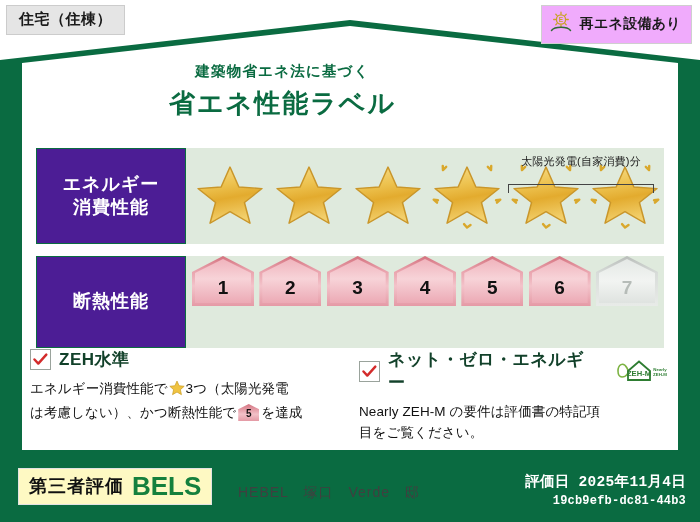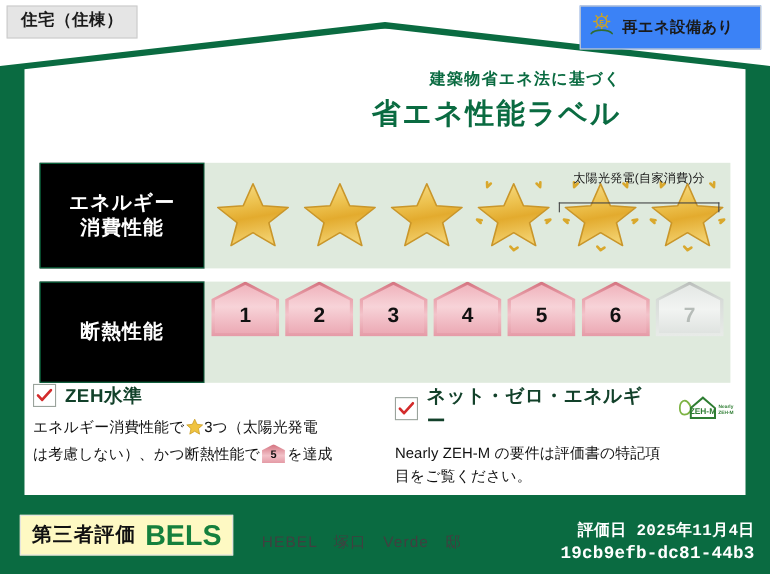--- a/index.html
+++ b/index.html
@@ -32,42 +32,42 @@
     border:1px solid #cccccc;
     padding:5px 12px 6px 12px;
     font-size:15px;font-weight:bold;color:#1a1a1a;
     letter-spacing:0.5px;
     z-index:20;
     line-height:1.1;
   }
   
   .solar-badge{
     position:absolute;right:8px;top:5px;
-    background:#3b82f6;
+    background:#f0abfc;
     border:1px solid #cfcfcf;
-    padding:4px 24px 5px 6px;
+    padding:4px 10px 5px 6px;
     display:flex;align-items:center;gap:6px;
     z-index:20;
   }
   .solar-badge .txt{font-size:14px;font-weight:bold;color:#1a1a1a;letter-spacing:0.3px;}
 
   
   .title-wrap{
-    position:absolute;left:0;top:62px;width:565px;text-align:right;z-index:15;
+    position:absolute;left:0;top:62px;width:565px;text-align:center;z-index:15;
   }
   .title-sub{font-size:14.5px;font-weight:bold;color:#0a6b41;letter-spacing:1.2px;}
   .title-main{font-size:26px;font-weight:bold;color:#0a6b41;letter-spacing:2px;margin-top:5px;}
 
   
   .row{
     position:absolute;left:36px;width:628px;display:flex;align-items:stretch;z-index:12;
   }
   .row-label{
     width:148px;min-width:148px;
-    background:#000000;
+    background:#4c1d95;
     color:#ffffff;font-weight:bold;font-size:18px;
     display:flex;flex-direction:column;align-items:center;justify-content:center;
     letter-spacing:1px;line-height:1.3;
     border:1px solid #0a6b41;
   }
   .row-body{
     flex:1;background:#dfeadd;
     position:relative;
     display:flex;align-items:flex-start;
   }
@@ -163,21 +163,21 @@
     display:flex;align-items:center;gap:8px;
     border:1px solid #e2e2e2;
   }
   .bels-jp{font-size:18px;font-weight:bold;color:#111;letter-spacing:1px;}
   .bels-en{font-size:26px;font-weight:bold;color:#15803d;letter-spacing:0px;line-height:1;}
   .bldg-name{
     position:absolute;left:238px;top:24px;color:#404040;font-size:14px;letter-spacing:1px;
   }
   .eval-wrap{position:absolute;right:14px;top:12px;text-align:right;color:#ffffff;font-family:Liberation Mono, monospace;}
   .eval-date{font-size:14.5px;font-weight:bold;letter-spacing:0.3px;}
-  .eval-id{font-size:16px;font-weight:bold;margin-top:3px;letter-spacing:0.2px;}
+  .eval-id{font-size:12px;font-weight:bold;margin-top:3px;letter-spacing:0.2px;}
 </style>
 </head>
 <body>
 
 <div id="label-root">
 
   <div class="frame-shape"></div>
   <div class="frame-inner"></div>
 
   <div class="top-tag">

